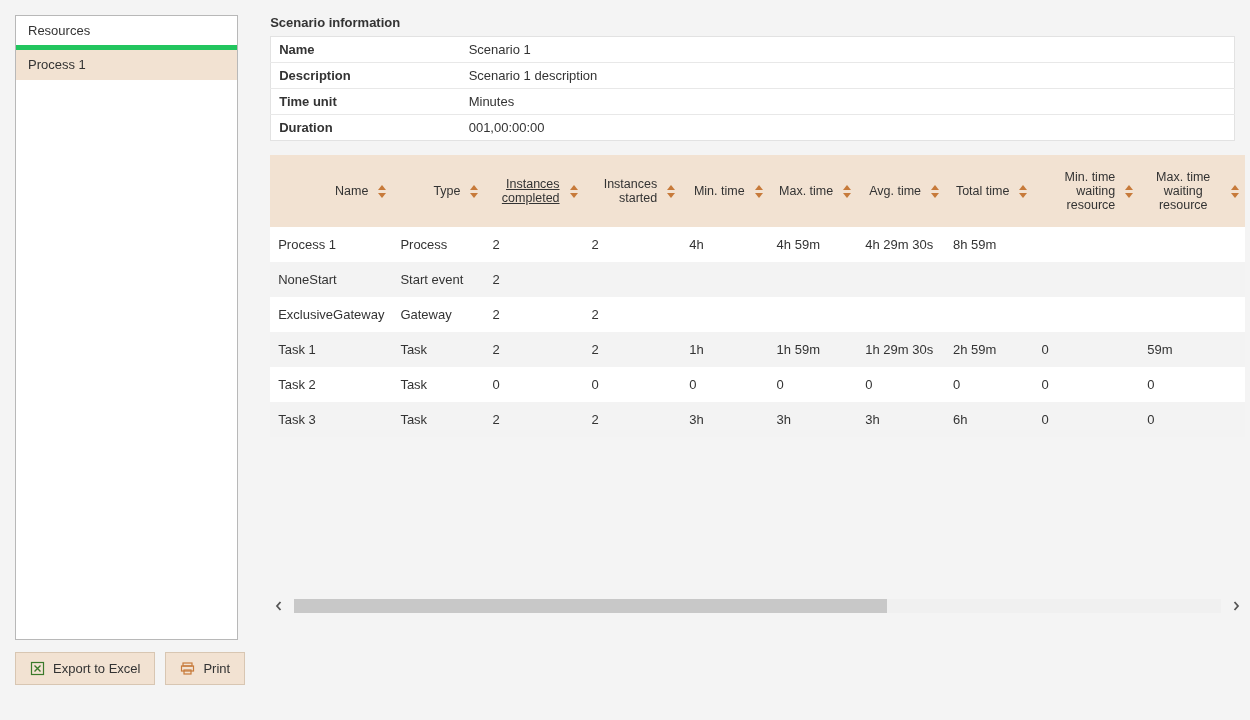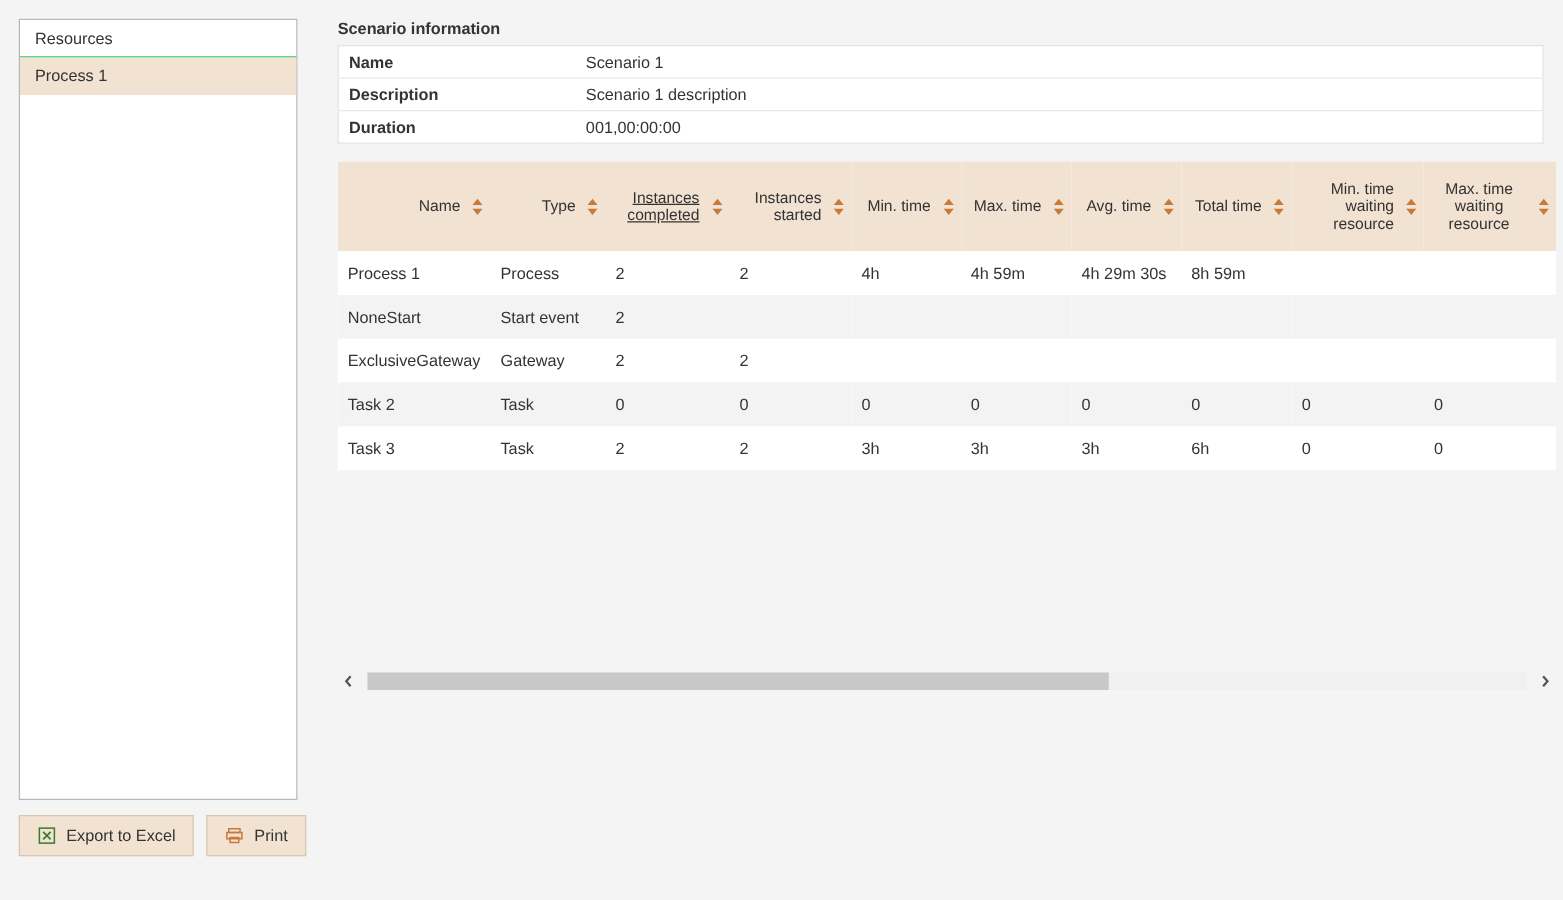--- a/index.html
+++ b/index.html
@@ -22,21 +22,21 @@
   .sidebar {
     width: 223px;
     background: #fff;
     border: 1px solid #b8b8b8;
     display: flex;
     flex-direction: column;
     height: 625px;
   }
   .sidebar-item {
     padding: 7px 12px;
-    border-bottom: 1px solid #22c55e;
+    border-bottom: 5px solid #22c55e;
   }
   .sidebar-item.selected {
     background: #f2e2d2;
     border-bottom: 1px solid #f2e2d2;
   }
   .bottom-buttons {
     display: flex;
     gap: 10px;
     margin-top: 12px;
   }
@@ -206,20 +206,24 @@
       <tbody>
           <tr>
         <td class="label">Name</td>
         <td>Scenario 1</td>
       </tr>
       <tr>
         <td class="label">Description</td>
         <td>Scenario 1 description</td>
       </tr>
       <tr>
+        <td class="label">Time unit</td>
+        <td>Minutes</td>
+      </tr>
+      <tr>
         <td class="label">Duration</td>
         <td>001,00:00:00</td>
       </tr>
     </tbody>
       </table>
 
     <div class="table-wrap">
       <table class="data-table" id="data-table">
         <thead>
             <tr id="header-row">
@@ -344,20 +348,32 @@
               <td class="left" style="width: 105px;">ExclusiveGateway</td>
               <td class="left" style="width: 105px;">Gateway</td>
               <td style="width: 105px;">2</td>
               <td style="width: 105px;">2</td>
               <td style="width: 105px;"></td>
               <td style="width: 105px;"></td>
               <td style="width: 105px;"></td>
               <td style="width: 105px;"></td>
               <td style="width: 120px;"></td>
               <td style="width: 120px;"></td>
+            </tr>
+            <tr>
+              <td class="left" style="width: 105px;">Task 1</td>
+              <td class="left" style="width: 105px;">Task</td>
+              <td style="width: 105px;">2</td>
+              <td style="width: 105px;">2</td>
+              <td style="width: 105px;">1h</td>
+              <td style="width: 105px;">1h 59m</td>
+              <td style="width: 105px;">1h 29m 30s</td>
+              <td style="width: 105px;">2h 59m</td>
+              <td style="width: 120px;">0</td>
+              <td style="width: 120px;">59m</td>
             </tr>
             <tr>
               <td class="left" style="width: 105px;">Task 2</td>
               <td class="left" style="width: 105px;">Task</td>
               <td style="width: 105px;">0</td>
               <td style="width: 105px;">0</td>
               <td style="width: 105px;">0</td>
               <td style="width: 105px;">0</td>
               <td style="width: 105px;">0</td>
               <td style="width: 105px;">0</td>

